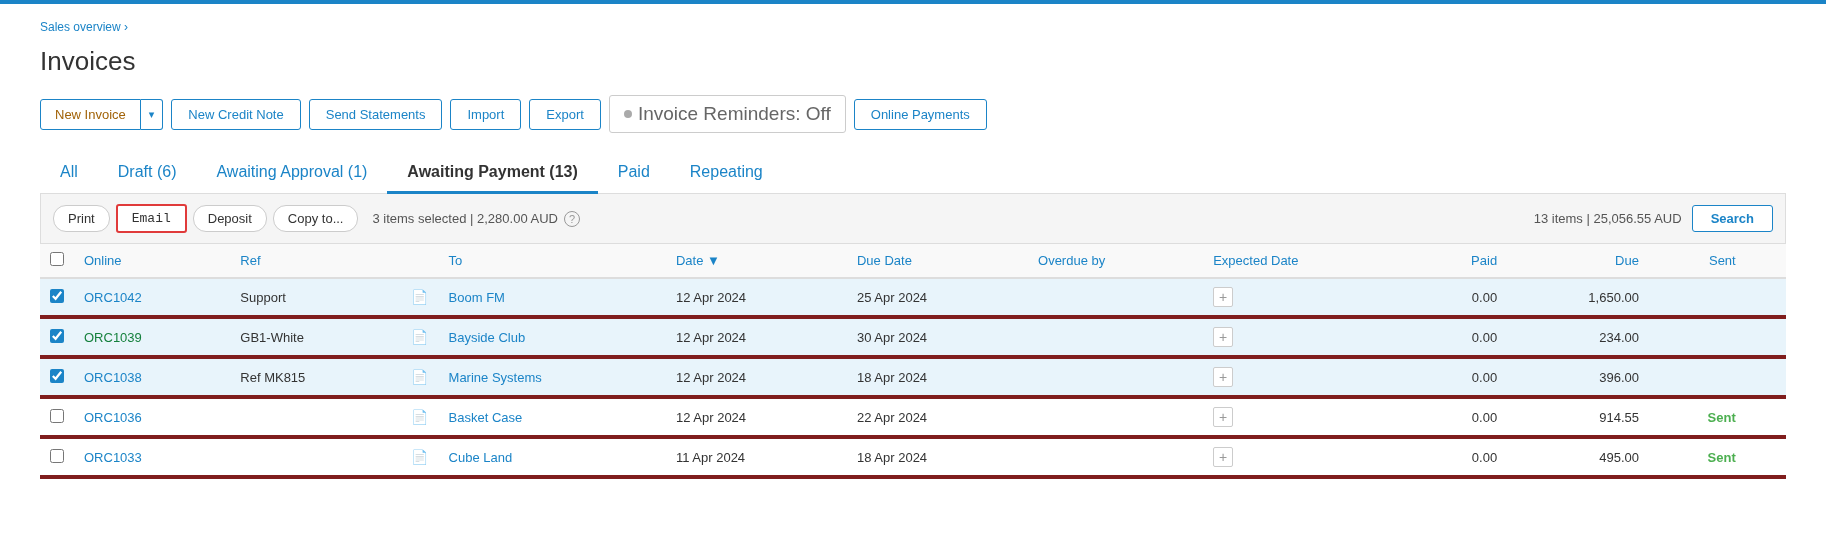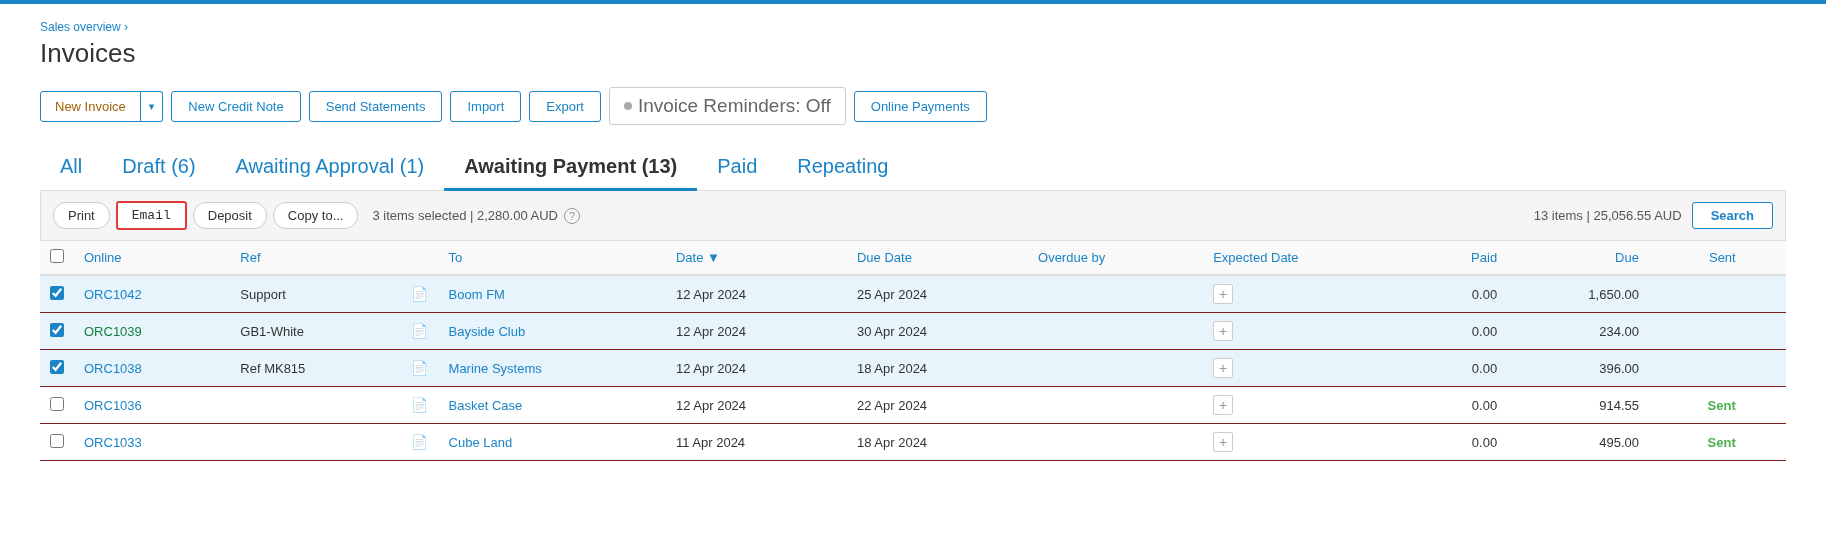--- a/index.html
+++ b/index.html
@@ -10,21 +10,21 @@
       background: #1b84c7;
     }
 
     .main-content {
       padding: 16px 40px;
     }
 
     .breadcrumb {
       color: #1b84c7;
       font-size: 12px;
-      margin-bottom: 4px;
+      margin-bottom: 12px;
       cursor: pointer;
     }
 
     .page-title {
       font-size: 26px;
       font-weight: normal;
       color: #333;
       margin-bottom: 18px;
     }
 
@@ -98,21 +98,21 @@
       display: flex;
       gap: 0;
       border-bottom: 1px solid #ddd;
       margin-bottom: 0;
     }
 
     .tab {
       padding: 10px 20px;
       cursor: pointer;
       color: #1b84c7;
-      font-size: 20px;
+      font-size: 16px;
       border-bottom: 3px solid transparent;
       margin-bottom: -1px;
       text-align: center;
     }
 
     .tab.active {
       color: #333;
       border-bottom: 3px solid #1b84c7;
       font-weight: bold;
     }
@@ -219,21 +219,21 @@
 
     thead th.checkbox-col {
       width: 30px;
     }
 
     thead th.icon-col {
       width: 28px;
     }
 
     tbody tr {
-      border-bottom: 1px solid #7f1d1d;
+      border-bottom: 4px solid #7f1d1d;
     }
 
     tbody tr.selected-row {
       background: #e8f4fb;
     }
 
     tbody td {
       padding: 8px 10px;
       color: #333;
       white-space: nowrap;

